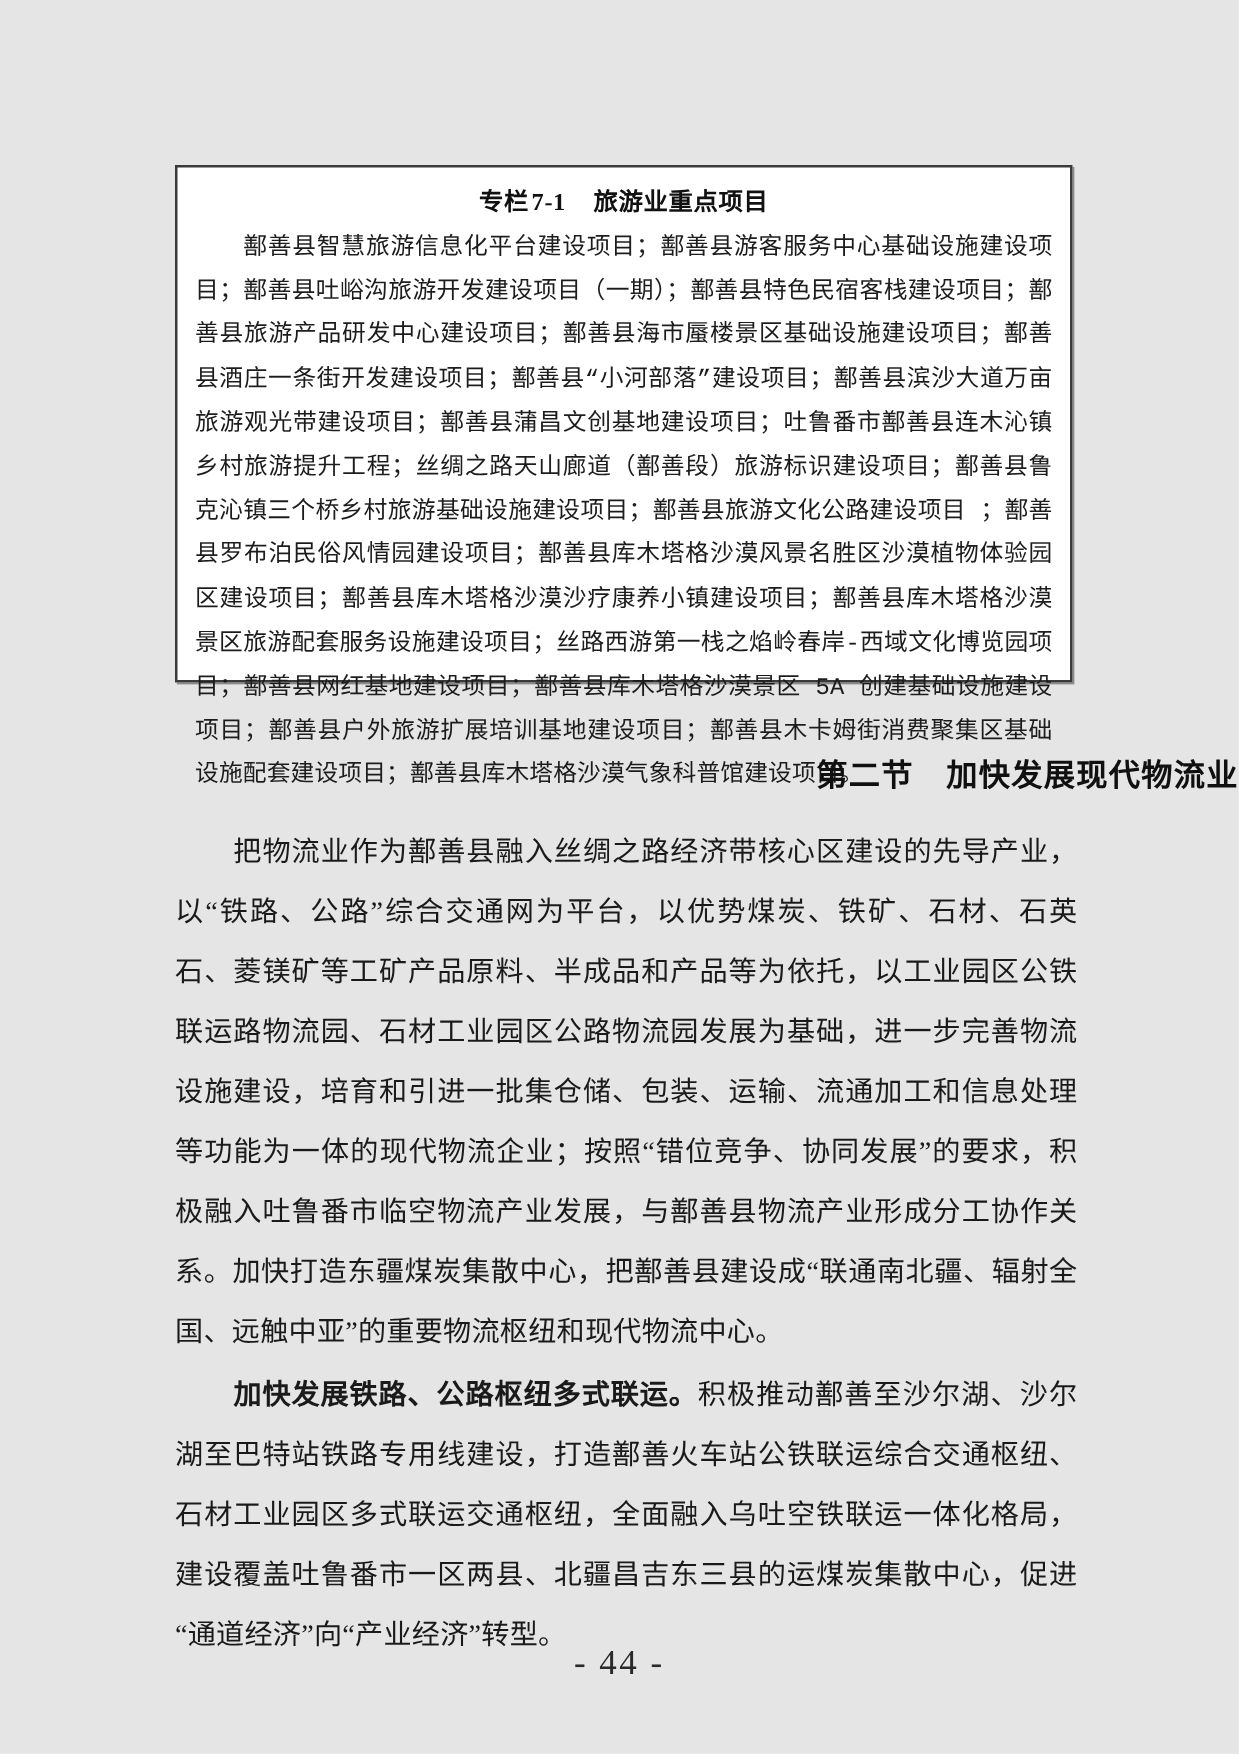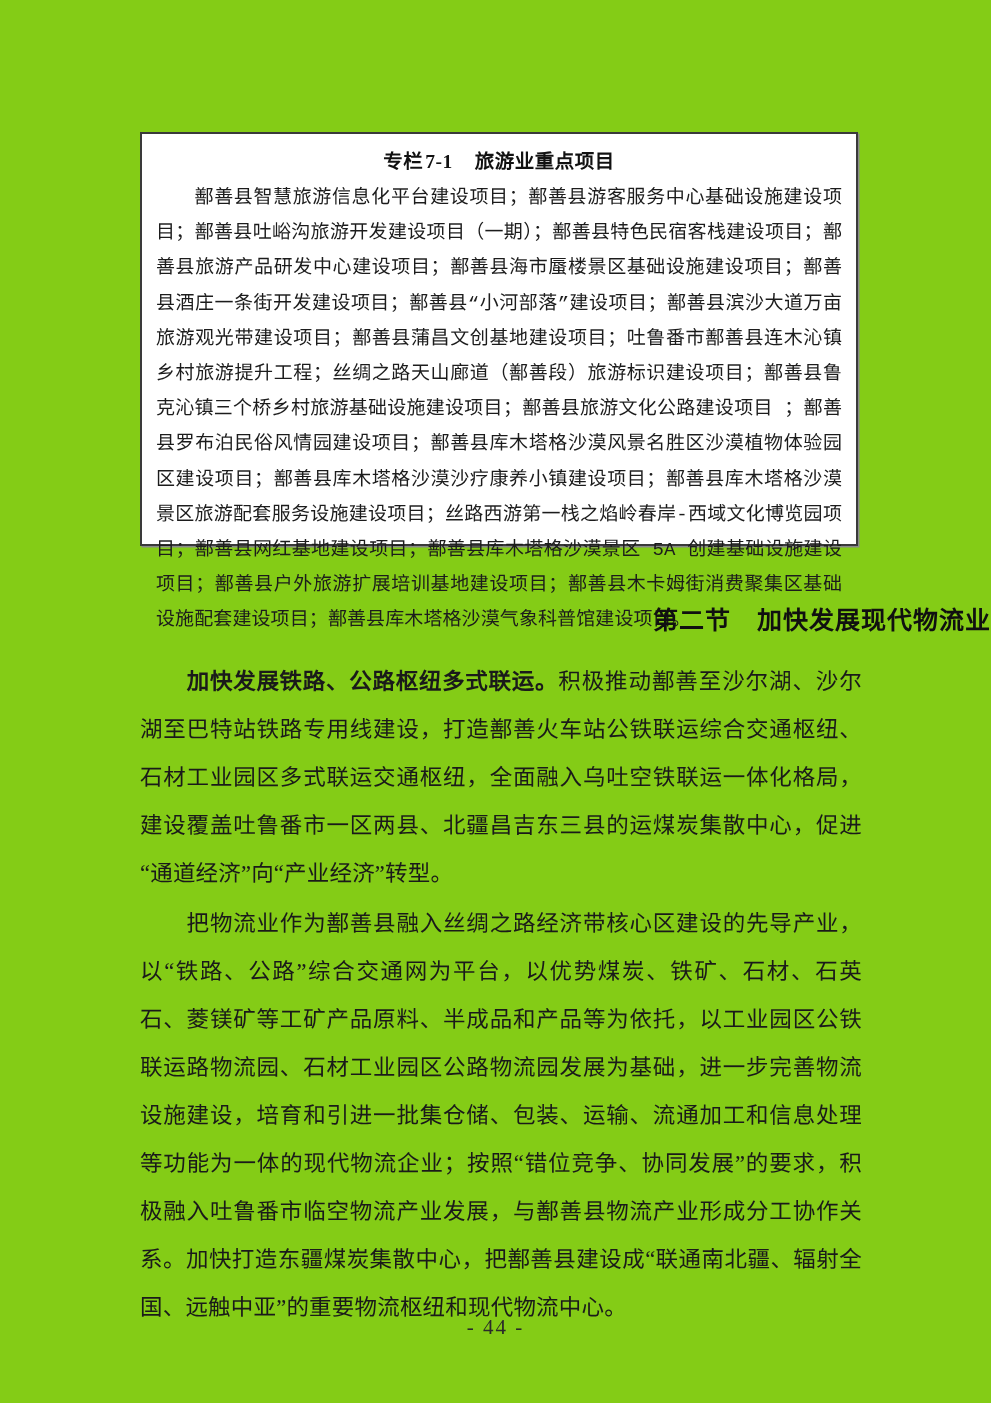--- a/index.html
+++ b/index.html
@@ -16,21 +16,21 @@
     position: relative;
     overflow: hidden;
     -webkit-font-smoothing: antialiased;
   }
 
   .page {
     position: absolute;
     inset: 0;
     width: 991px;
     height: 1403px;
-    background: #84cc16;
+    background: #e5e5e5;
   }
 
   
   .callout-box {
     position: absolute;
     left: 140px;
     top: 132px;
     width: 718px;
     height: 414px;
     border: 2px solid #3a3a3a;
@@ -118,21 +118,21 @@
     letter-spacing: 0;
   }
 
   
   .page-footer {
     position: absolute;
     left: 0;
     top: 1315px;
     width: 991px;
     text-align: center;
-    font-size: 21px;
+    font-size: 28px;
     color: #2a2a2a;
     font-family: "Liberation Serif", "DejaVu Serif", serif;
     letter-spacing: 2px;
   }
 </style>
 </head>
 <body>
 
 <div class="page">
 
@@ -141,19 +141,19 @@
       <span>专栏</span><span class="num">7-1</span><span class="gap"></span><span>旅游业重点项目</span>
     </div>
     <div class="callout-body"><span class="indent"></span><span>鄯善县智慧旅游信息化平台建设项目；鄯善县游客服务中心基础设施建设项目；鄯善县吐峪沟旅游开发建设项目（一期）；鄯善县特色民宿客栈建设项目；鄯善县旅游产品研发中心建设项目；鄯善县海市蜃楼景区基础设施建设项目；鄯善县酒庄一条街开发建设项目；鄯善县“小河部落”建设项目；鄯善县滨沙大道万亩旅游观光带建设项目；鄯善县蒲昌文创基地建设项目；吐鲁番市鄯善县连木沁镇乡村旅游提升工程；丝绸之路天山廊道（鄯善段）旅游标识建设项目；鄯善县鲁克沁镇三个桥乡村旅游基础设施建设项目；鄯善县旅游文化公路建设项目 ；鄯善县罗布泊民俗风情园建设项目；鄯善县库木塔格沙漠风景名胜区沙漠植物体验园区建设项目；鄯善县库木塔格沙漠沙疗康养小镇建设项目；鄯善县库木塔格沙漠景区旅游配套服务设施建设项目；丝路西游第一栈之焰岭春岸-西域文化博览园项目；鄯善县网红基地建设项目；鄯善县库木塔格沙漠景区 5A 创建基础设施建设项目；鄯善县户外旅游扩展培训基地建设项目；鄯善县木卡姆街消费聚集区基础设施配套建设项目；鄯善县库木塔格沙漠气象科普馆建设项目。</span></div>
   </div>
 
   <div class="section-heading">
     <span>第二节</span><span class="gap"></span><span>加快发展现代物流业</span>
   </div>
 
   <div class="body-area">
+    <p class="para"><span class="indent"></span><span>把物流业作为鄯善县融入丝绸之路经济带核心区建设的先导产业，以“铁路、公路”综合交通网为平台，以优势煤炭、铁矿、石材、石英石、菱镁矿等工矿产品原料、半成品和产品等为依托，以工业园区公铁联运路物流园、石材工业园区公路物流园发展为基础，进一步完善物流设施建设，培育和引进一批集仓储、包装、运输、流通加工和信息处理等功能为一体的现代物流企业；按照“错位竞争、协同发展”的要求，积极融入吐鲁番市临空物流产业发展，与鄯善县物流产业形成分工协作关系。加快打造东疆煤炭集散中心，把鄯善县建设成“联通南北疆、辐射全国、远触中亚”的重要物流枢纽和现代物流中心。</span></p>
     <p class="para"><span class="indent"></span><span class="lead">加快发展铁路、公路枢纽多式联运。</span><span>积极推动鄯善至沙尔湖、沙尔湖至巴特站铁路专用线建设，打造鄯善火车站公铁联运综合交通枢纽、石材工业园区多式联运交通枢纽，全面融入乌吐空铁联运一体化格局，建设覆盖吐鲁番市一区两县、北疆昌吉东三县的运煤炭集散中心，促进“通道经济”向“产业经济”转型。</span></p>
-    <p class="para"><span class="indent"></span><span>把物流业作为鄯善县融入丝绸之路经济带核心区建设的先导产业，以“铁路、公路”综合交通网为平台，以优势煤炭、铁矿、石材、石英石、菱镁矿等工矿产品原料、半成品和产品等为依托，以工业园区公铁联运路物流园、石材工业园区公路物流园发展为基础，进一步完善物流设施建设，培育和引进一批集仓储、包装、运输、流通加工和信息处理等功能为一体的现代物流企业；按照“错位竞争、协同发展”的要求，积极融入吐鲁番市临空物流产业发展，与鄯善县物流产业形成分工协作关系。加快打造东疆煤炭集散中心，把鄯善县建设成“联通南北疆、辐射全国、远触中亚”的重要物流枢纽和现代物流中心。</span></p>
   </div>
 
   <div class="page-footer">- 44 -</div>
 
 </div>
 
 </body></html>

